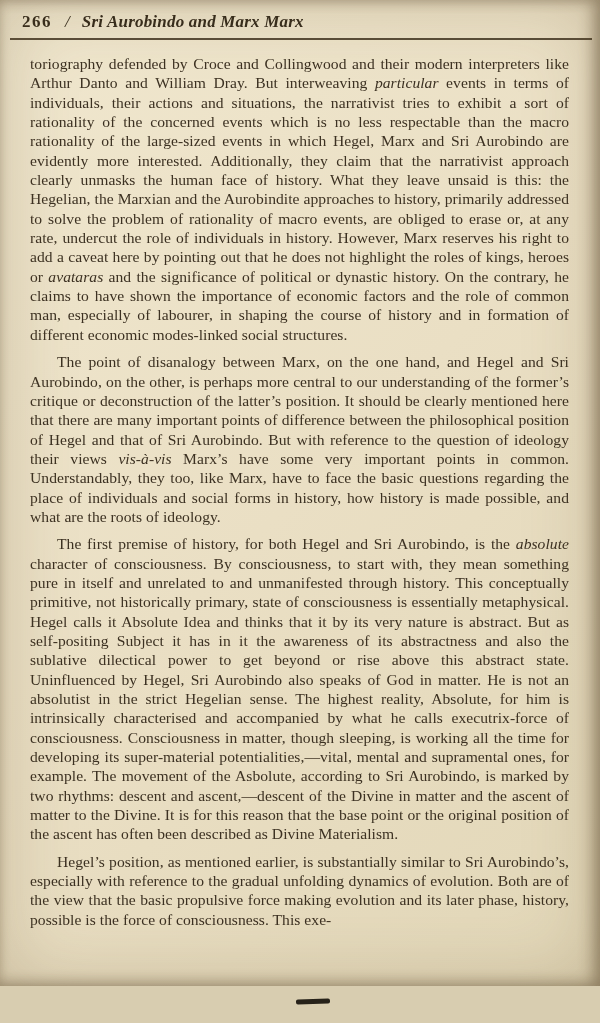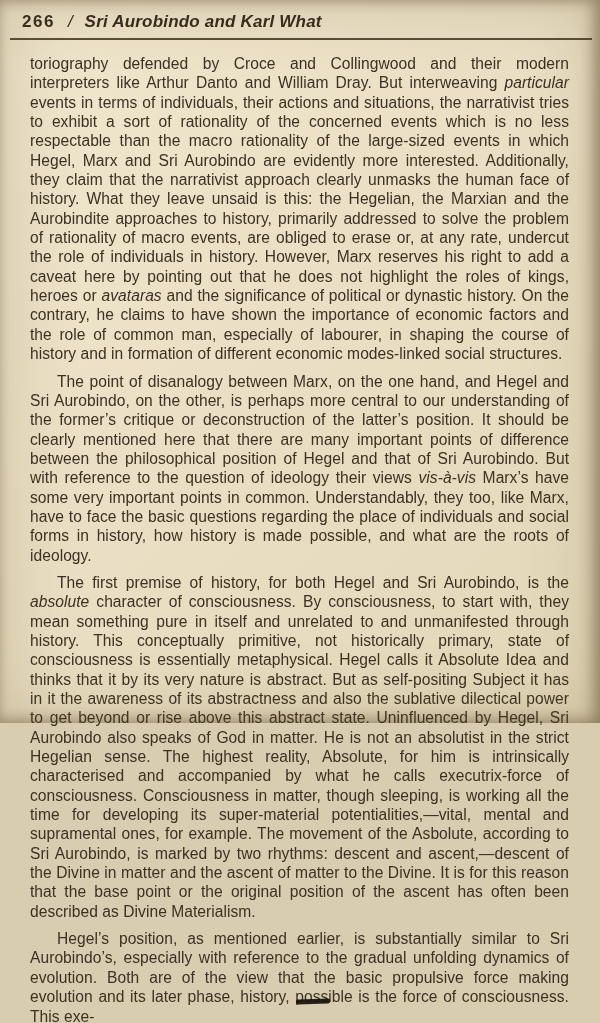--- a/index.html
+++ b/index.html
@@ -8,26 +8,26 @@
   }
   body {
     width: 600px;
     height: 1023px;
     background: #d8cdb0;
     overflow: hidden;
   }
   .page {
     position: relative;
     width: 600px;
-    height: 723px;
+    height: 986px;
     box-sizing: border-box;
     padding: 12px 23px 0 22px;
     background: linear-gradient(135deg, #f0e7ce 0%, #eadfc4 50%, #e2d7b8 100%);
     color: #3c3122;
-    font-family: Liberation Sans, sans-serif;
+    font-family: Liberation Serif, serif;
   }
   .vignette {
     position: absolute;
     inset: 0;
     pointer-events: none;
     box-shadow:
       inset 0 0 70px 8px rgba(108, 86, 50, 0.22),
       inset -9px 0 14px rgba(74, 57, 30, 0.32),
       inset 0 -6px 12px rgba(74, 57, 30, 0.18),
       inset 0 5px 10px rgba(74, 57, 30, 0.10);
@@ -86,21 +86,21 @@
   }
 </style>
 </head>
 <body>
 
 <div class="page">
 
   <div class="header">
     <span class="page-num">266</span>
     <span class="sep">/</span>
-    <span class="running-title">Sri Aurobindo and Karl What</span>
+    <span class="running-title">Sri Aurobindo and Marx Marx</span>
   </div>
 
   <div class="rule"></div>
 
   <div class="body-text">
       <p><span>toriography defended by Croce and Collingwood and their modern interpreters like Arthur Danto and William Dray. But interweaving </span><i>particular</i><span> events in terms of individuals, their actions and situations, the narrativist tries to exhibit a sort of rationality of the concerned events which is no less respectable than the macro rationality of the large-sized events in which Hegel, Marx and Sri Aurobindo are evidently more interested. Additionally, they claim that the narrativist approach clearly unmasks the human face of history. What they leave unsaid is this: the Hegelian, the Marxian and the Aurobindite approaches to history, primarily addressed to solve the problem of rationality of macro events, are obliged to erase or, at any rate, undercut the role of individuals in history. However, Marx reserves his right to add a caveat here by pointing out that he does not highlight the roles of kings, heroes or </span><i>avataras</i><span> and the significance of political or dynastic history. On the contrary, he claims to have shown the importance of economic factors and the role of common man, especially of labourer, in shaping the course of history and in formation of different economic modes-linked social structures.</span></p>
       <p class="indent"><span>The point of disanalogy between Marx, on the one hand, and Hegel and Sri Aurobindo, on the other, is perhaps more central to our understanding of the former’s critique or deconstruction of the latter’s position. It should be clearly mentioned here that there are many important points of difference between the philosophical position of Hegel and that of Sri Aurobindo. But with reference to the question of ideology their views </span><i>vis-à-vis</i><span> Marx’s have some very important points in common. Understandably, they too, like Marx, have to face the basic questions regarding the place of individuals and social forms in history, how history is made possible, and what are the roots of ideology.</span></p>
       <p class="indent"><span>The first premise of history, for both Hegel and Sri Aurobindo, is the </span><i>absolute</i><span> character of consciousness. By consciousness, to start with, they mean something pure in itself and unrelated to and unmanifested through history. This conceptually primitive, not historically primary, state of consciousness is essentially metaphysical. Hegel calls it Absolute Idea and thinks that it by its very nature is abstract. But as self-positing Subject it has in it the awareness of its abstractness and also the sublative dilectical power to get beyond or rise above this abstract state. Uninfluenced by Hegel, Sri Aurobindo also speaks of God in matter. He is not an absolutist in the strict Hegelian sense. The highest reality, Absolute, for him is intrinsically characterised and accompanied by what he calls executrix-force of consciousness. Consciousness in matter, though sleeping, is working all the time for developing its super-material potentialities,—vital, mental and supramental ones, for example. The movement of the Asbolute, according to Sri Aurobindo, is marked by two rhythms: descent and ascent,—descent of the Divine in matter and the ascent of matter to the Divine. It is for this reason that the base point or the original position of the ascent has often been described as Divine Materialism.</span></p>
       <p class="indent"><span>Hegel’s position, as mentioned earlier, is substantially similar to Sri Aurobindo’s, especially with reference to the gradual unfolding dynamics of evolution. Both are of the view that the basic propulsive force making evolution and its later phase, history, possible is the force of consciousness. This exe-</span></p>
     </div>

